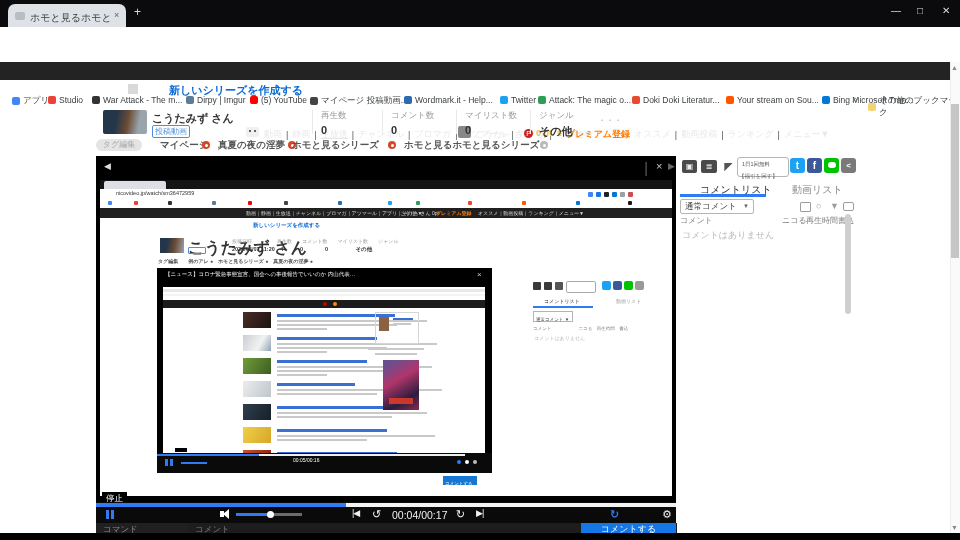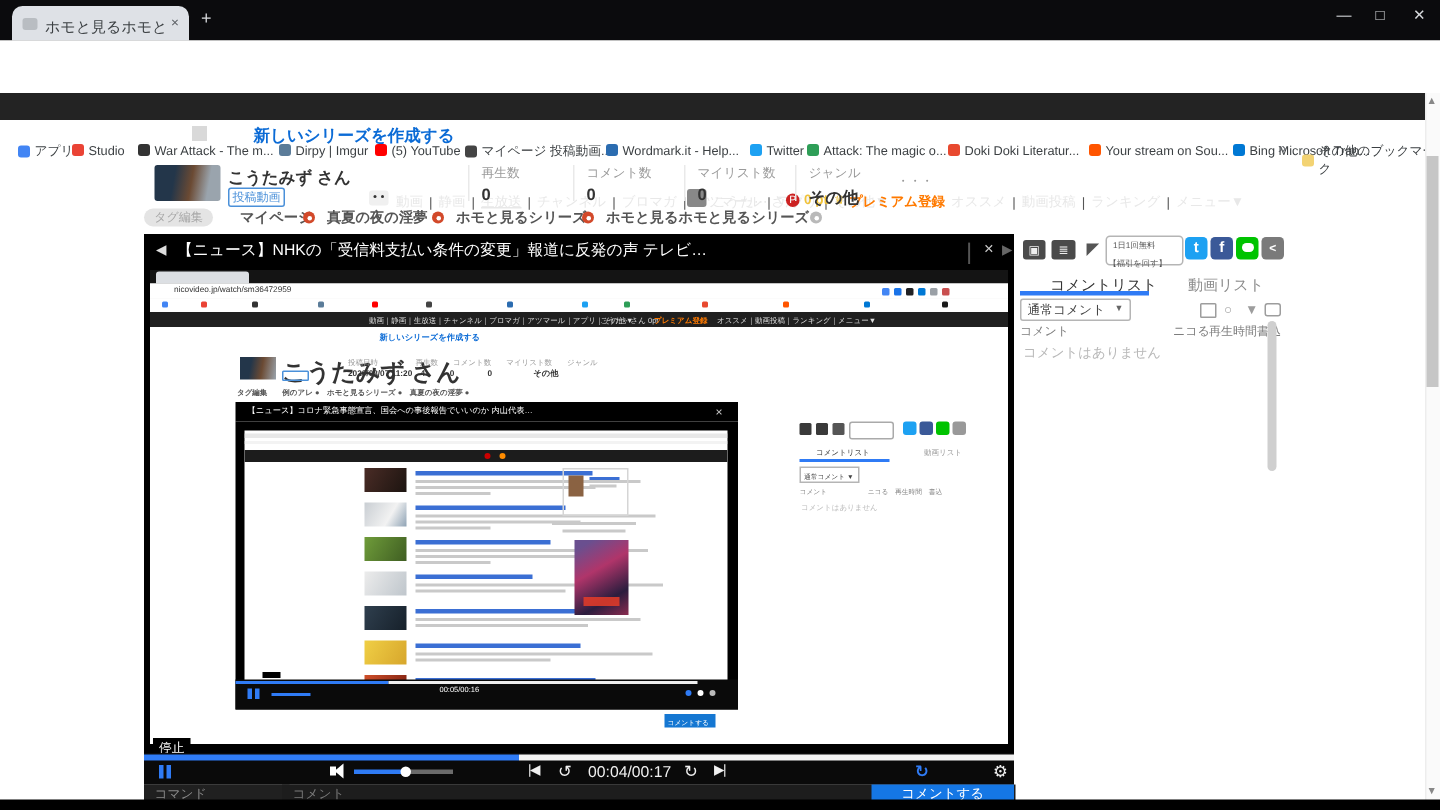--- a/index.html
+++ b/index.html
@@ -245,28 +245,27 @@
     <div class="statlbl t">ジャンル</div>
     <div class="statval t">その他</div>
   </div>
   <span class="abs" style="left:598px;top:115px;font-size:8px;color:#999;">・・・</span>
 
   <div class="abs" id="tagedit">タグ編集</div>
   <span class="abs tag t" style="left:160px;">マイページ</span>
   <span class="abs tagdot" style="left:202px;"></span>
   <span class="abs tag t" style="left:218px;">真夏の夜の淫夢</span>
   <span class="abs tagdot" style="left:288px;"></span>
-  <span class="abs tag t" style="left:304px;">ホモと見るシリーズ</span>
+  <span class="abs tag t" style="left:292px;">ホモと見るシリーズ</span>
   <span class="abs tagdot" style="left:388px;"></span>
   <span class="abs tag t" style="left:404px;">ホモと見るホモと見るシリーズ</span>
   <span class="abs tagdot adddot" style="left:540px;"></span>
 
   <div class="abs" id="ptitle">
     <span class="abs" style="left:8px;top:5px;font-size:9px;color:#ddd;">◀</span>
-    <span class="abs t" style="left:22px;top:4px;font-size:10.5px;">【ニュース】NHKの「受信料支払い条件の変更」報道に反発の声 テレビ…</span>
     <span class="abs" style="left:548px;top:4px;color:#555;">|</span>
     <span class="abs" style="left:560px;top:4px;font-size:11px;color:#ccc;">×</span>
     <span class="abs" style="left:572px;top:5px;font-size:9px;color:#666;">▶</span>
   </div>
 
   <div class="abs" id="pvideo"></div>
   <div class="abs" id="inner">
 
     <div class="abs" style="left:0;top:0;width:572px;height:9px;background:#141414;">
       <div class="abs" style="left:4px;top:1px;width:62px;height:8px;background:#dcdfe3;border-radius:2px 2px 0 0;"></div>

